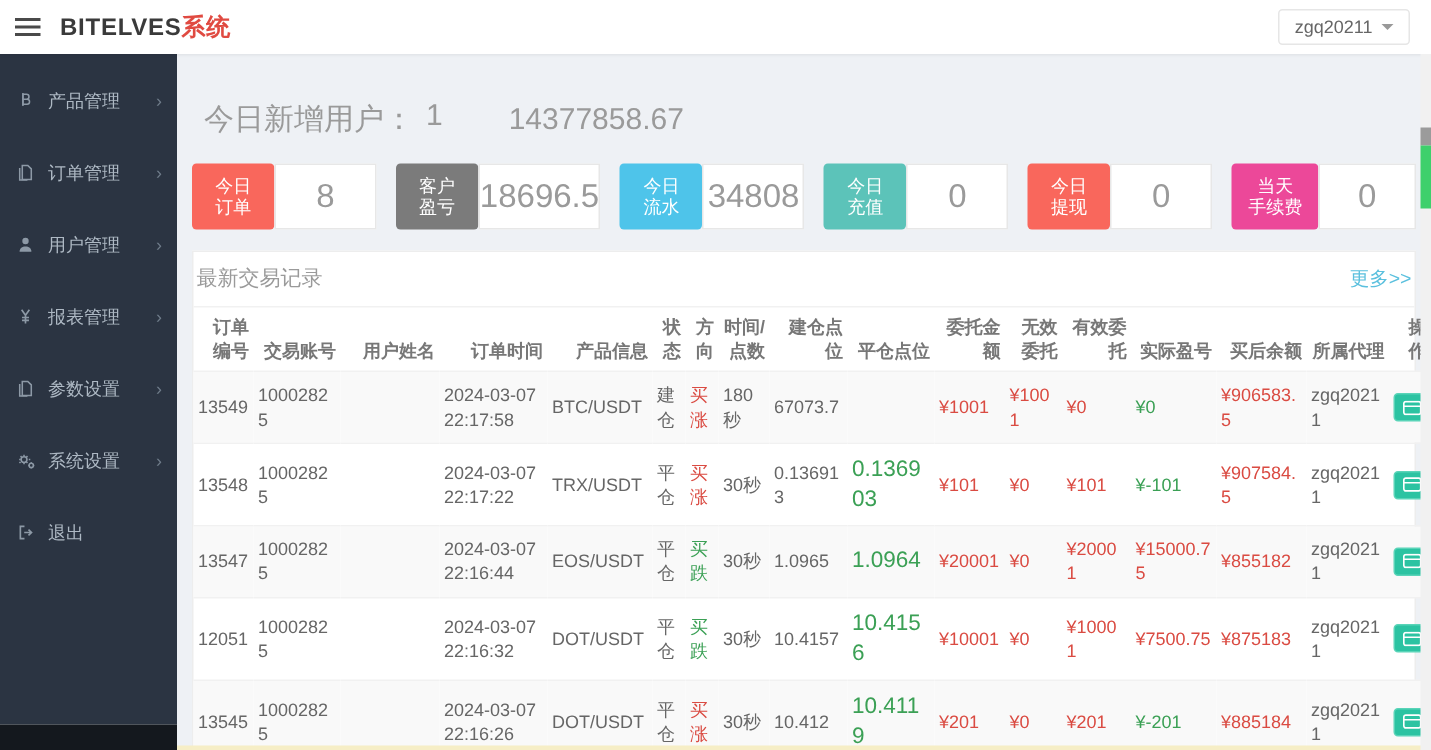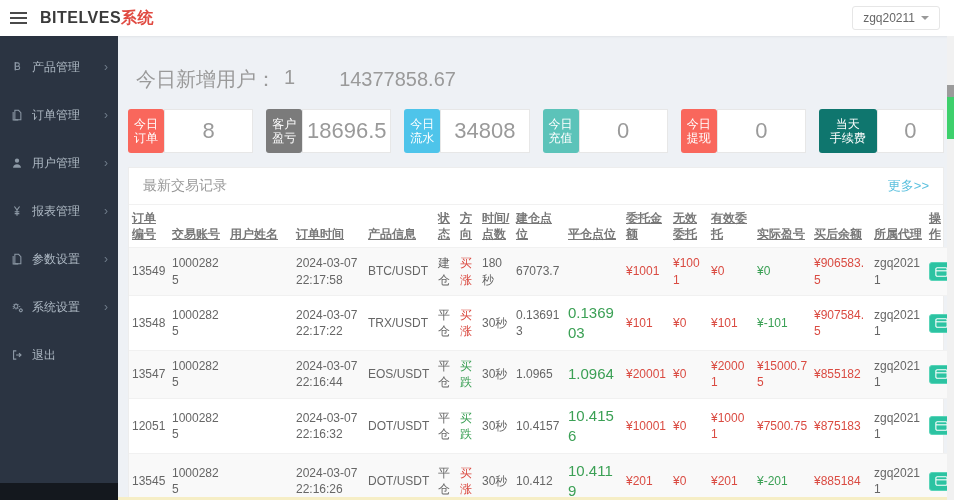--- a/index.html
+++ b/index.html
@@ -31,34 +31,34 @@
   .side-item:not(.active) { margin-top:14px; }
 
   
   main { position:absolute; top:36px; left:118px; width:836px; height:464px; padding:10px 10px 0 10px; }
   .stats { display:flex; align-items:baseline; gap:44px; padding:20px 8px 16px 8px;
            font-size:20px; color:#9a9a9a; }
   .stat-group { display:flex; gap:8px;text-align:right; }
 
   .cards { display:flex; gap:13px; }
   .card { flex:1; height:44px; display:flex; }
-  .card-label { width:36px; border-radius:3px; color:#fff; font-size:12px; line-height:1.2;
+  .card-label { width:55px; border-radius:3px; color:#fff; font-size:12px; line-height:1.2;
                 display:flex; flex-direction:column; align-items:center; justify-content:center; }
   .card:last-child .card-label { width:58px; }
   .card-value { flex:1; background:#fff; border:1px solid #e7e7e7; display:flex; align-items:center;
                 justify-content:center; font-size:22px; color:#9a9a9a; }
 
   .panel { background:#fff; margin-top:14px; border:1px solid #ededed; }
   .panel-head { display:flex; align-items:center; justify-content:space-between;
-                padding:9px 14px; border-bottom:1px solid #f1f1f1; }
+                padding:9px 2px; border-bottom:1px solid #f1f1f1; }
   .panel-title { color:#9a9a9a; font-size:14px; }
   .more-link { color:var(--link-blue); font-size:13px; text-decoration:none; cursor:pointer; }
 
   table { width:100%; border-collapse:collapse; table-layout:fixed; font-size:12px; color:#666; }
-  th { color:#777; font-weight:bold; text-align:left; padding:5px 3px; vertical-align:bottom; line-height:1.35;text-decoration:underline; }
+  th { color:#777; font-weight:bold; text-align:right; padding:5px 3px; vertical-align:bottom; line-height:1.35; }
   td { padding:7px 3px; vertical-align:middle; line-height:1.35; word-wrap:break-word; }
   tbody tr { border-top:1px solid #f1f1f1; }
   tbody tr:nth-child(odd) { background:#f9f9f9; }
   .c-red { color:var(--up-red); }
   .c-green { color:var(--down-green); }
   td.money { color:var(--money-red); }
   td.close-cell { font-size:15px; }
   .act-btn { width:24px; height:19px; background:var(--action-teal); border:1px solid #59d4b8;
              border-radius:3px; display:inline-flex; align-items:center; justify-content:center; cursor:pointer; }
 
@@ -211,21 +211,21 @@
           <div class="card-value">0</div>
         </div>
         <div class="card">
           <div class="card-label" style="background: rgb(249, 103, 92);">
             <span>今日</span>
             <span>提现</span>
           </div>
           <div class="card-value">0</div>
         </div>
         <div class="card">
-          <div class="card-label" style="background: #0f766e;">
+          <div class="card-label" style="background: #ec4899;">
             <span>当天</span>
             <span>手续费</span>
           </div>
           <div class="card-value">0</div>
         </div>
       </div>
 
     <section class="panel">
       <div class="panel-head">
         <span class="panel-title">最新交易记录</span>

